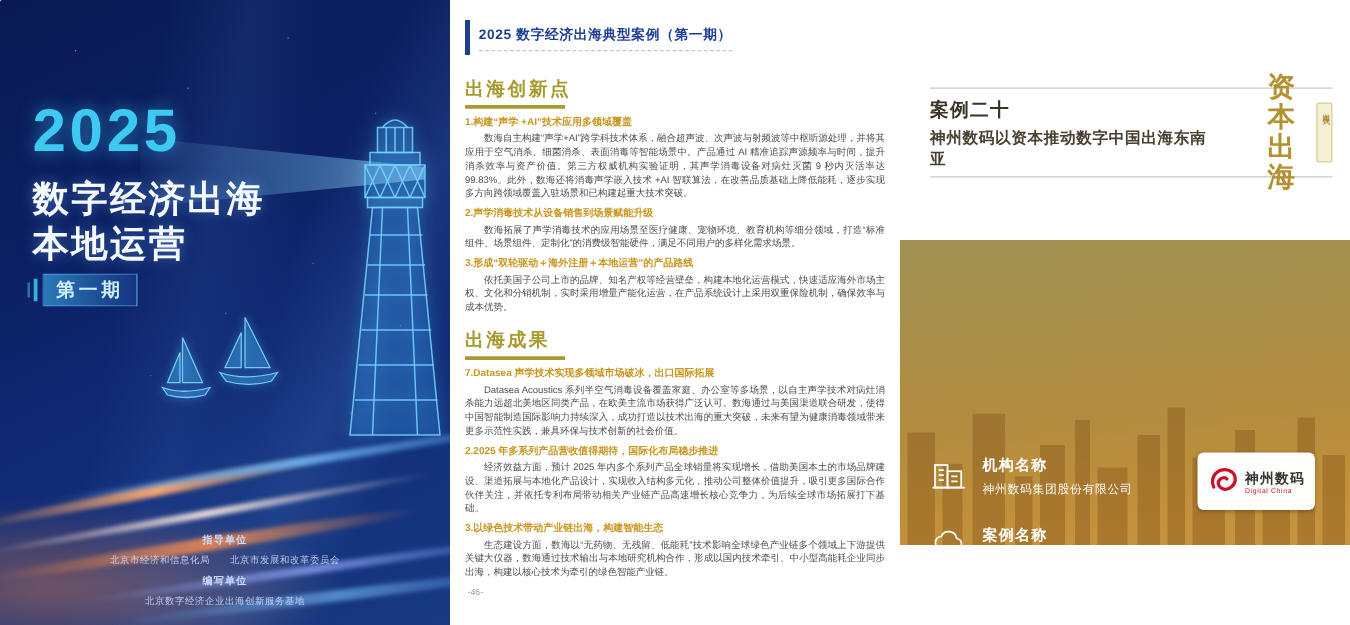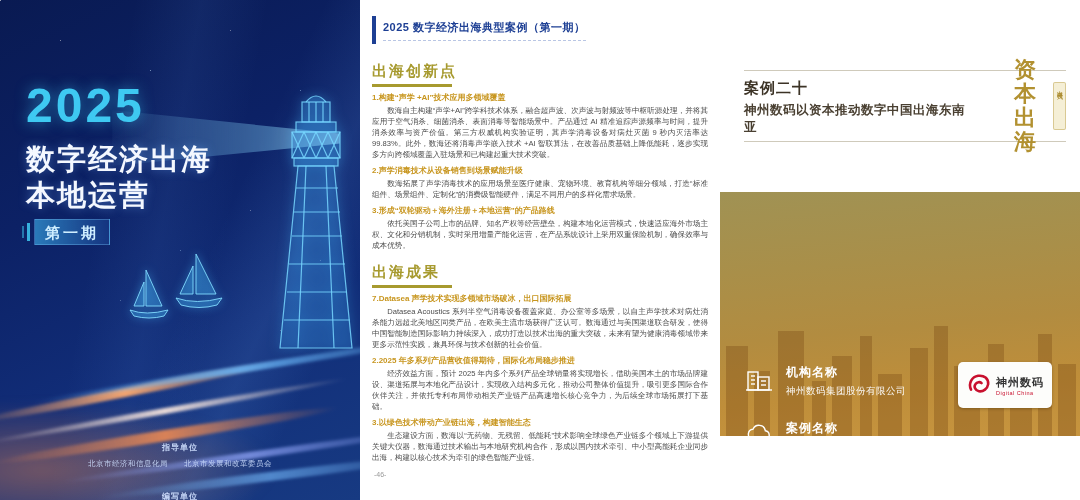--- a/index.html
+++ b/index.html
@@ -48,21 +48,21 @@
     background:linear-gradient(90deg,rgba(255,210,200,0),rgba(255,235,225,.9),rgba(255,210,200,0)); }
   .trail.t3 { left:30px; top:366px; width:420px; height:7px; transform:rotate(-9deg);
     background:linear-gradient(90deg,rgba(90,170,255,0),rgba(110,190,255,.8),rgba(90,170,255,0)); }
   .trail.t4 { left:-10px; top:430px; width:350px; height:11px; transform:rotate(-9deg);
     background:linear-gradient(90deg,rgba(240,120,60,0),rgba(245,140,80,.85),rgba(240,120,60,0)); }
   .trail.t5 { left:60px; top:452px; width:380px; height:7px; transform:rotate(-8deg);
     background:linear-gradient(90deg,rgba(120,140,255,0),rgba(150,170,255,.7),rgba(120,140,255,0)); }
   .trail.t6 { left:100px; top:472px; width:340px; height:9px; transform:rotate(-7deg);
     background:linear-gradient(90deg,rgba(80,160,255,0),rgba(120,190,255,.6),rgba(80,160,255,0)); }
   .cover-footer { position:absolute; left:0; right:0; top:420px; text-align:center; color:#cfe0ff; }
-  .cf-label { font-size:8px; font-weight:bold; letter-spacing:1px; margin-top:22px; opacity:.95; }
+  .cf-label { font-size:8px; font-weight:bold; letter-spacing:1px; margin-top:6px; opacity:.95; }
   .cf-line { font-size:7.5px; margin-top:6px; opacity:.85; letter-spacing:.5px; }
   .cf-date { font-size:8px; margin-top:14px; opacity:.9; letter-spacing:1px; }
 
   
   .page { position:relative; width:360px; height:352px; background:#ffffff; }
   .page-header { position:absolute; left:12px; top:16px; display:flex; align-items:center; }
   .ph-bar { width:4px; height:28px; background:#1d3f94; margin-right:7px; }
   .ph-text { font-size:11px; font-weight:bold; color:#1d3f94; letter-spacing:.5px;
     border-bottom:1px dashed #b9c6e4; padding-bottom:5px; }
   .page-content { position:absolute; left:12px; top:62px; width:336px; }

